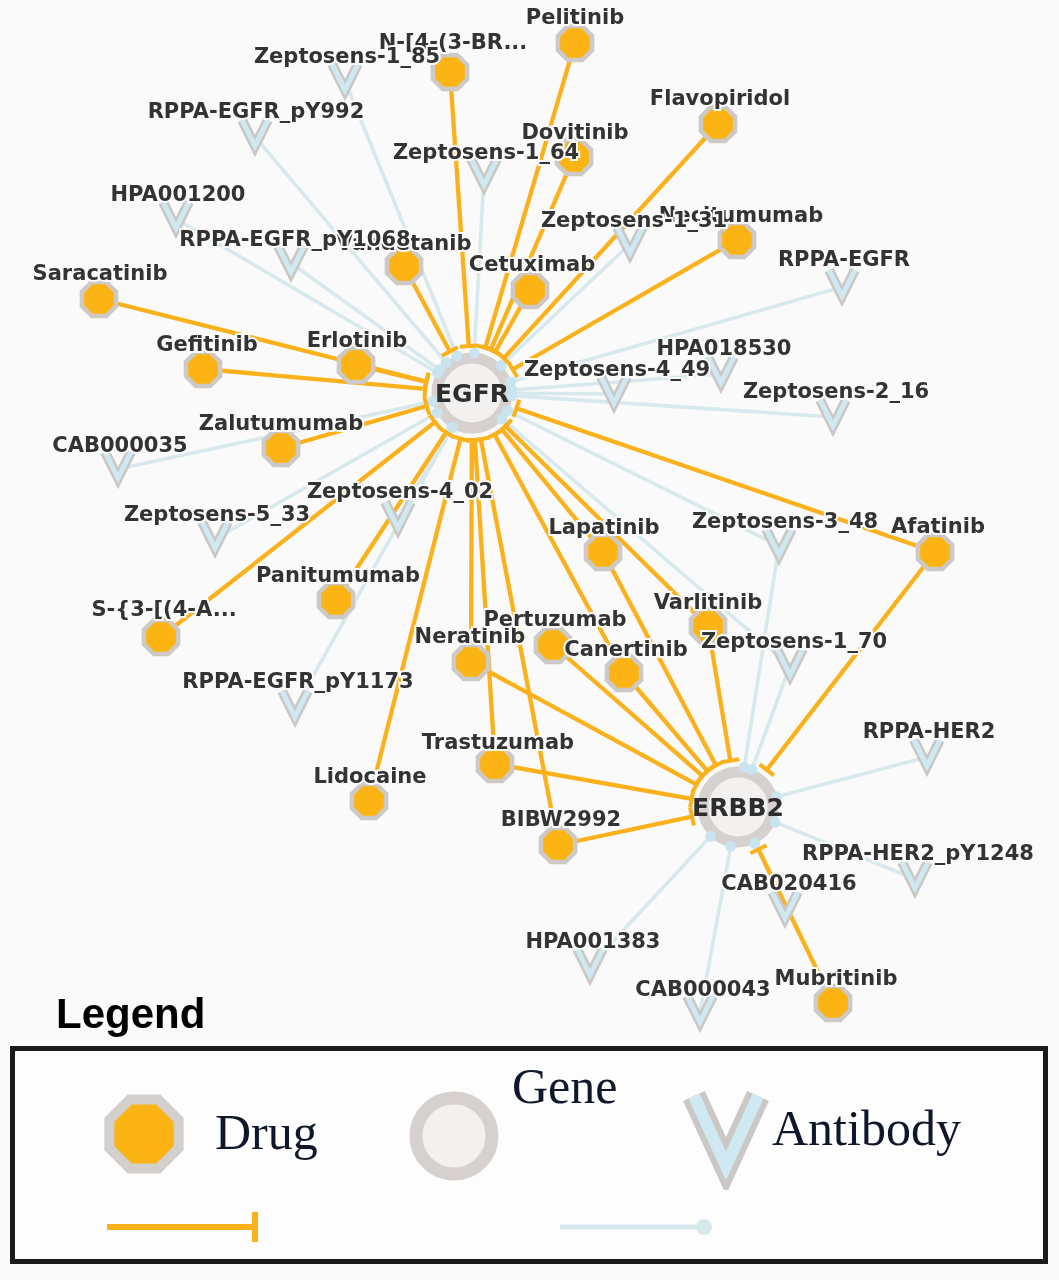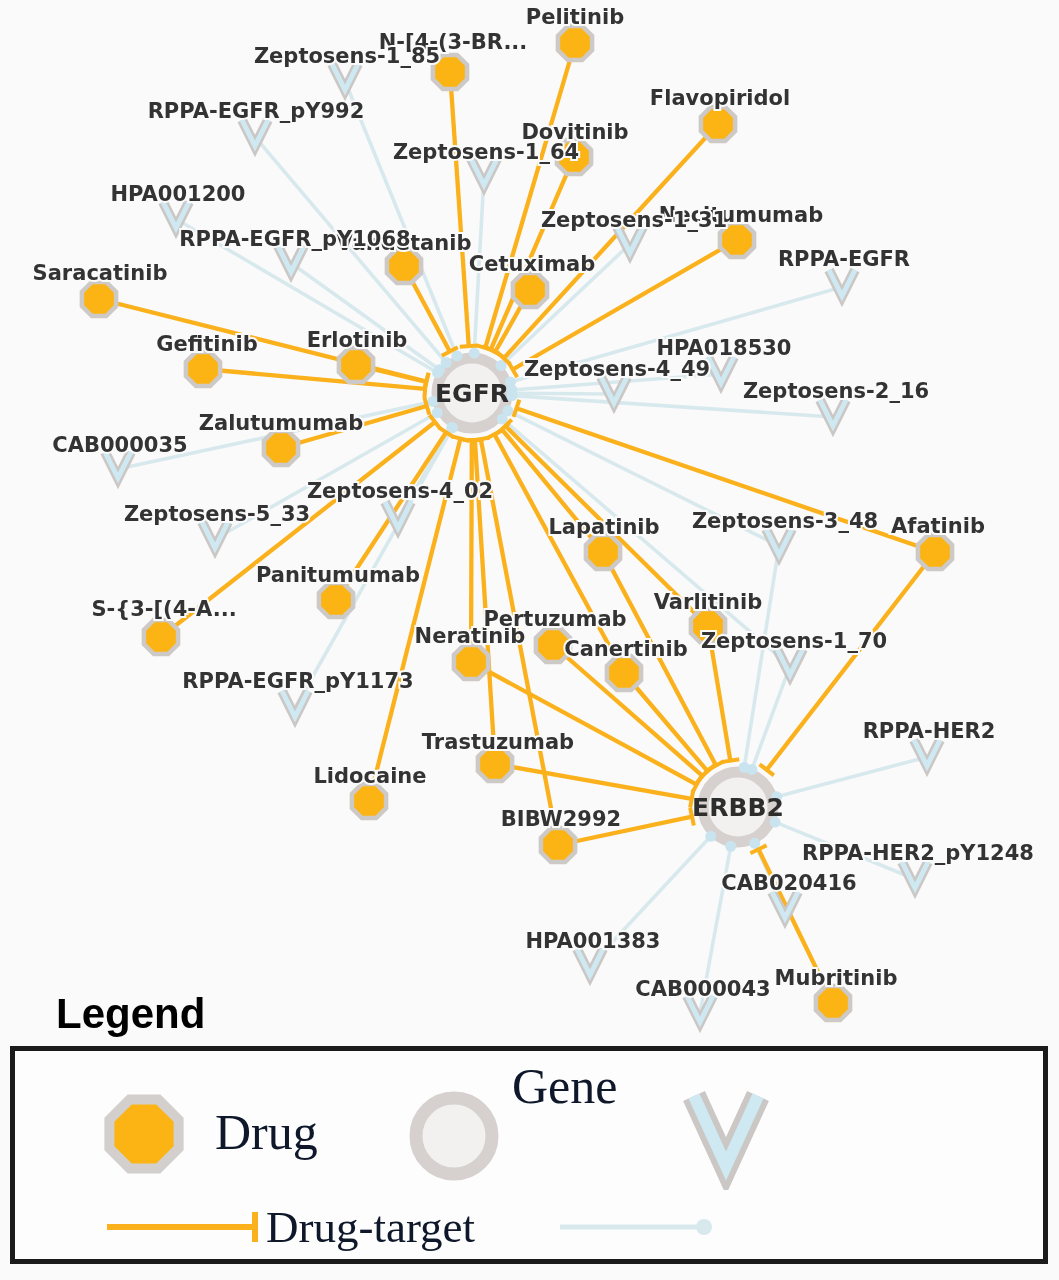--- a/index.html
+++ b/index.html
@@ -354,24 +354,24 @@
 
   <svg class="licon" style="left:404px;top:1086px" width="100" height="100" viewBox="0 0 100 100">
     <circle cx="50" cy="50" r="38" fill="#F3F1F0" stroke="#D6D1CF" stroke-width="13"></circle>
   </svg>
   <span class="ltext t-big" style="left:512px;top:1061px">Gene</span>
 
   <svg class="licon" style="left:680px;top:1074px" width="92" height="116" viewBox="0 0 92 116">
     <path d="M 14,22 L 46,92 L 78,22" fill="none" stroke="#CBC7C5" stroke-width="24"></path>
     <path d="M 14,22 L 46,92 L 78,22" fill="none" stroke="#CFE9F3" stroke-width="12"></path>
   </svg>
+  <span class="ltext t-big" style="left:772px;top:1103px">Antibody</span>
 
   <svg class="licon" style="left:103px;top:1209px" width="170" height="36" viewBox="0 0 170 36">
     <line x1="4" y1="18" x2="150" y2="18" stroke="#FBB11C" stroke-width="6"></line>
     <line x1="152" y1="3" x2="152" y2="33" stroke="#FBB11C" stroke-width="6"></line>
   </svg>
-  <span class="ltext t-mid" style="left:266px;top:1205px">Drug-target</span>
 
   <svg class="licon" style="left:556px;top:1209px" width="166" height="36" viewBox="0 0 166 36">
     <line x1="4" y1="18" x2="142" y2="18" stroke="#D8E9EE" stroke-width="5"></line>
     <circle cx="148" cy="18" r="8" fill="#D8E9EE"></circle>
   </svg>
 </div>
 
 </body></html>

